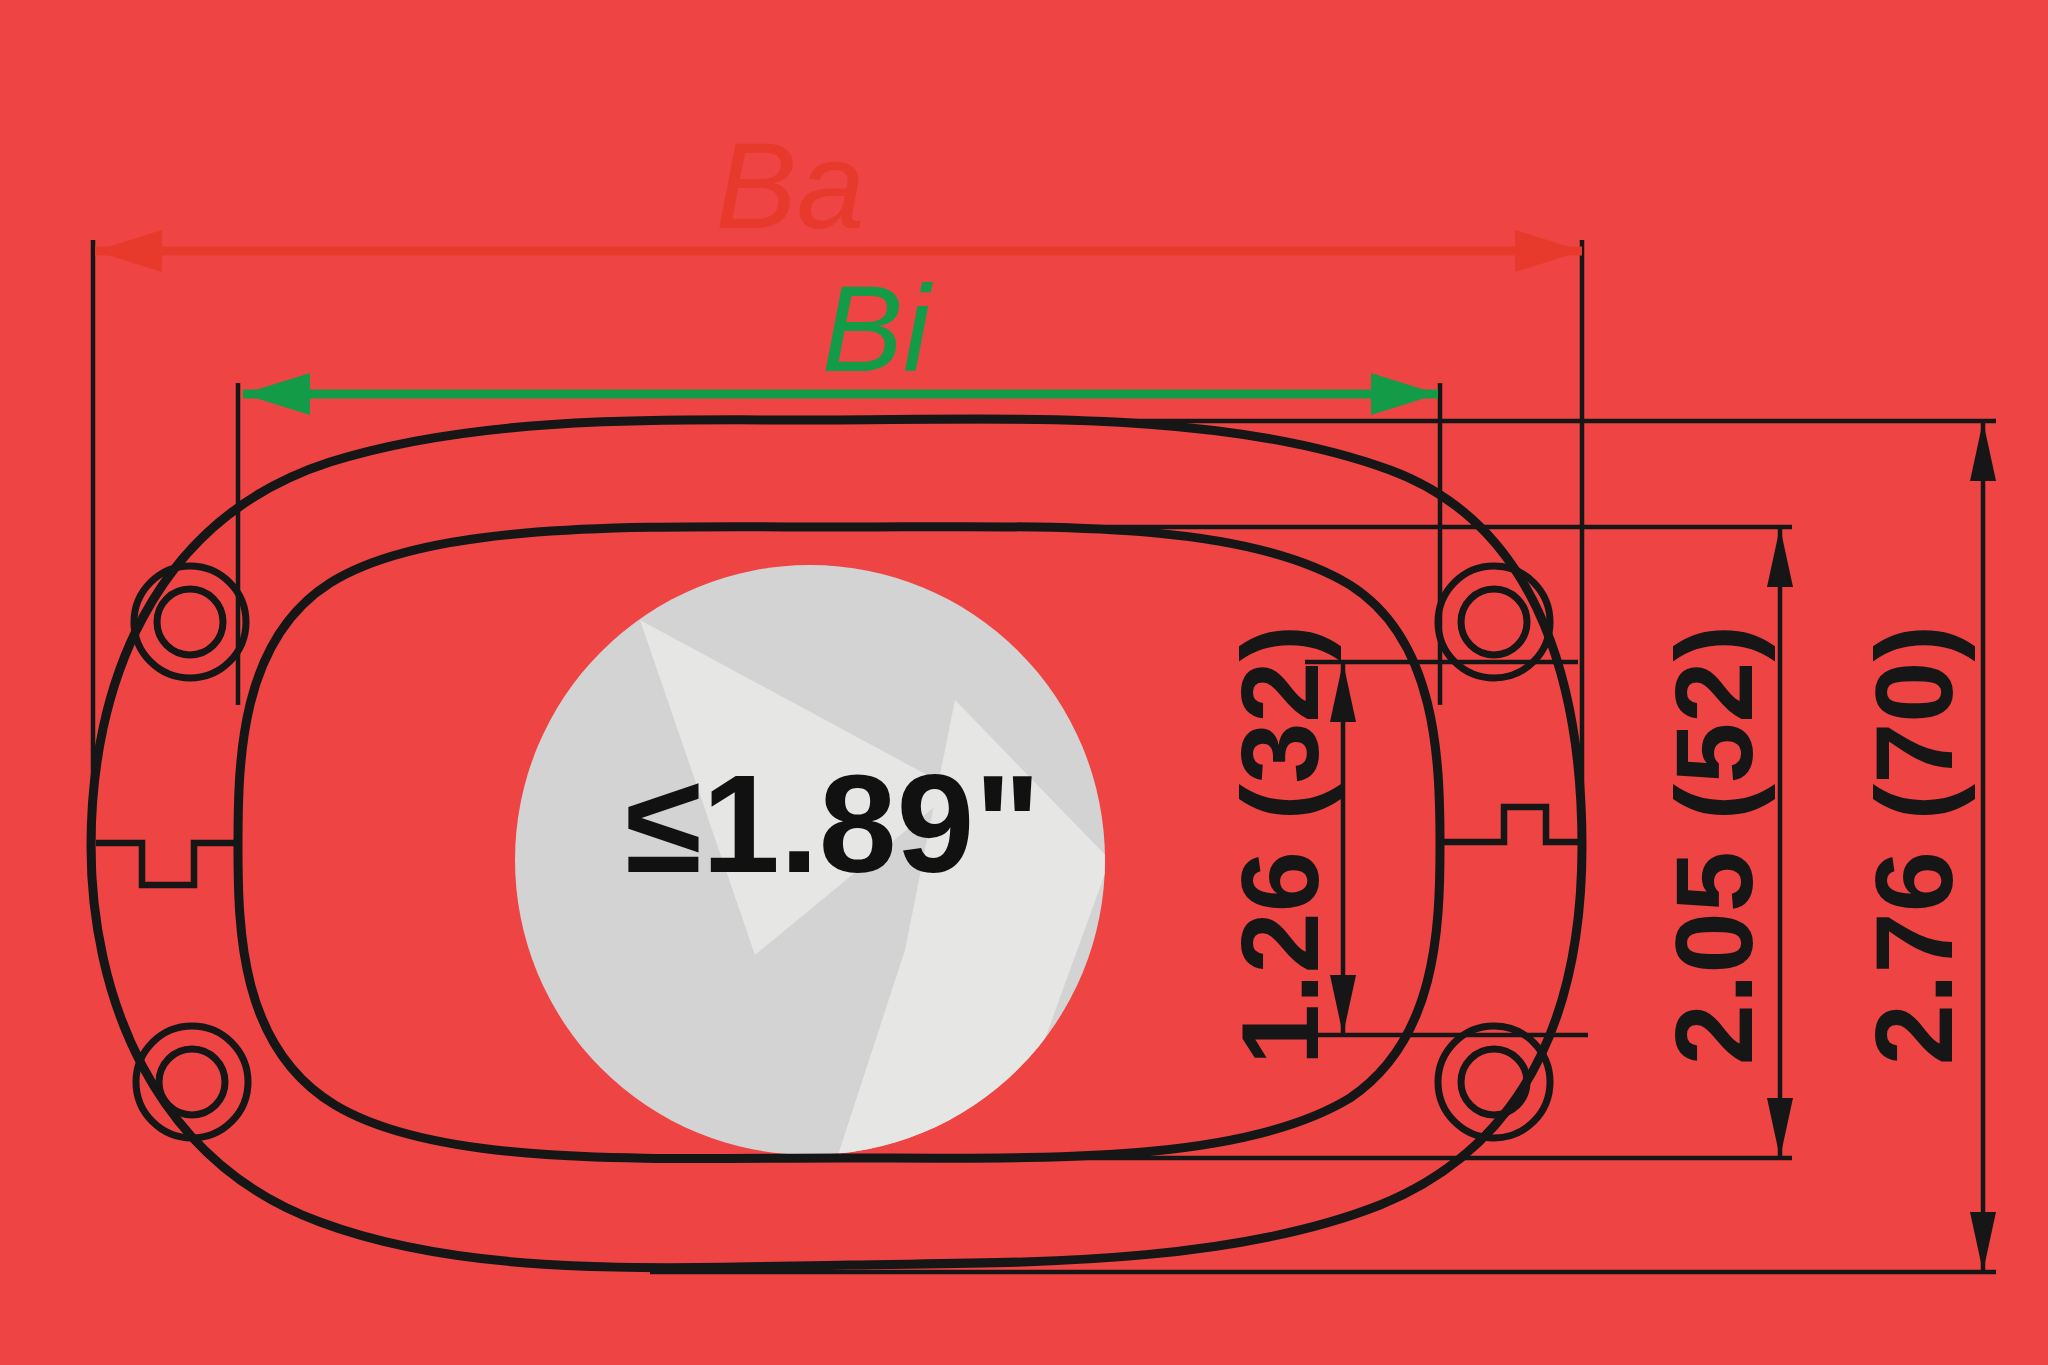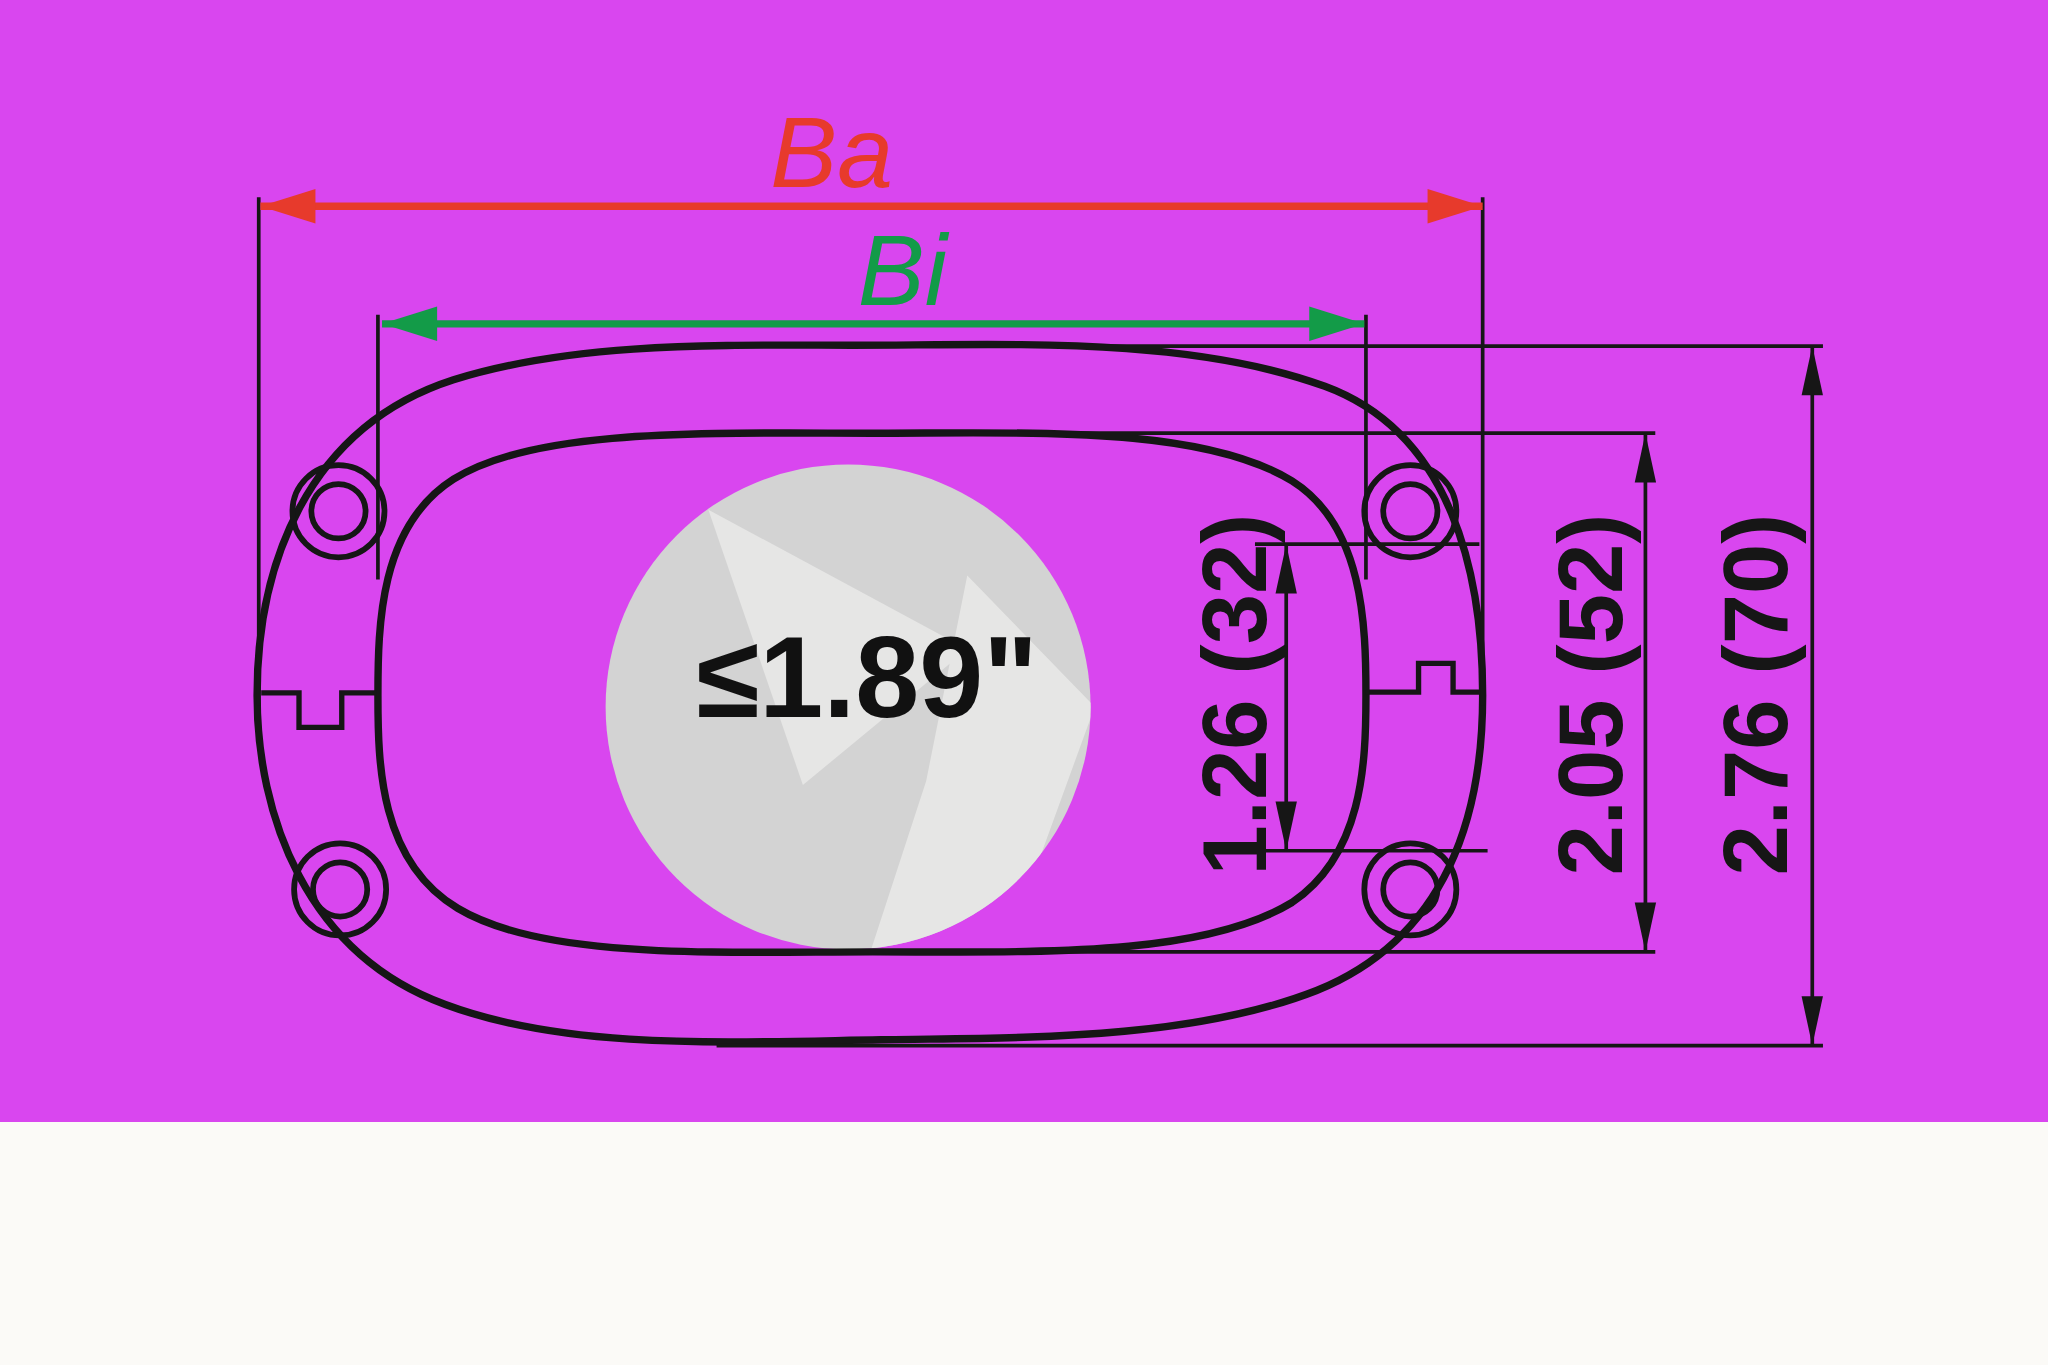--- a/index.html
+++ b/index.html
@@ -4,22 +4,22 @@
 <style>
   html, body {
     margin: 0;
     padding: 0;
     background: #fbfaf7;
     font-family: "Liberation Sans", sans-serif;
   }
   .stage {
     position: relative;
     width: 2048px;
-    height: 1122px;
-    background: #d946ef;
+    height: 1365px;
+    background: #ef4444;
     overflow: hidden;
   }
   .stage svg {
     position: absolute;
     inset: 0;
     width: 100%;
     height: 100%;
   }
   .outline {
     fill: none;

